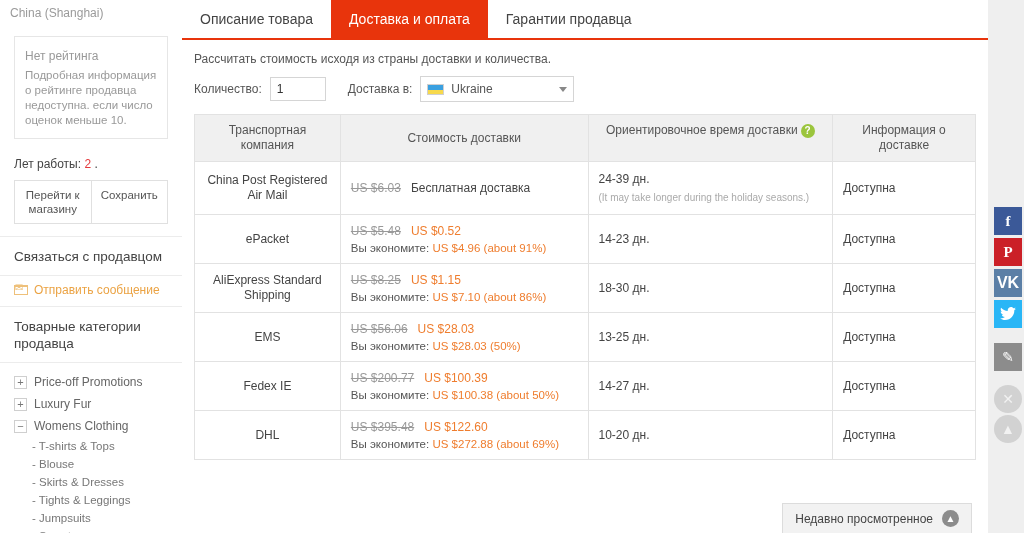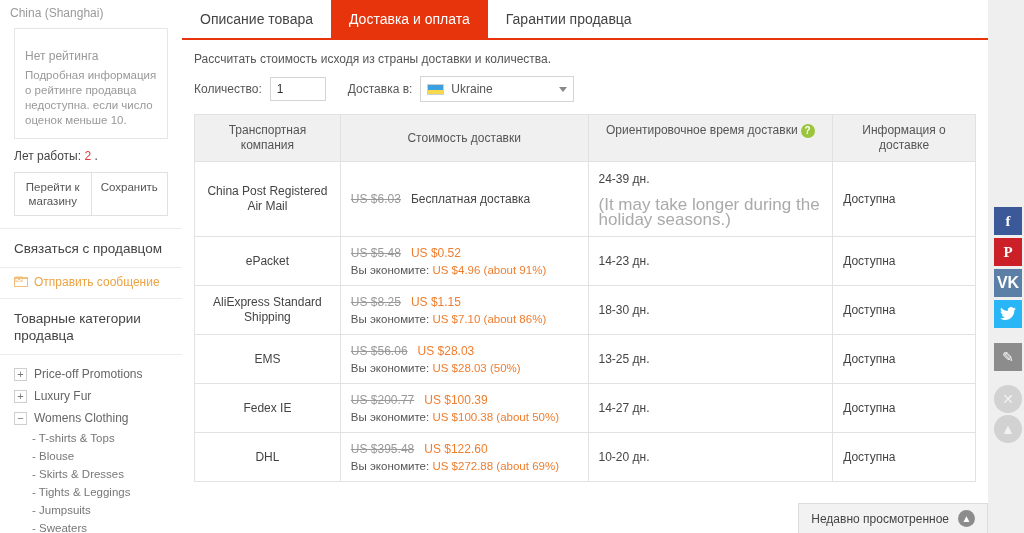--- a/index.html
+++ b/index.html
@@ -17,22 +17,22 @@
 
   
   #sidebar {
     position: absolute; left: 0; top: 0; width: 182px; height: 533px;
     background: #ffffff; overflow: hidden;
   }
   .sb-loc {
     padding: 6px 12px 8px 10px; font-size: 12px; color: #9a9a9a;
   }
   .sb-ratebox {
-    margin: 0 14px; border: 1px solid #e6e6e6; background: #fff;
-    padding: 20px 10px 10px 10px;
+    margin: 8px 14px; border: 1px solid #e6e6e6; background: #fff;
+    padding: 12px 10px 10px 10px;
   }
   .sb-norating { color: #999; font-size: 12px; margin-bottom: 5px; }
   .sb-ratedesc { color: #999; font-size: 11.5px; line-height: 15px; }
   .sb-years { padding: 10px 14px 9px 14px; font-size: 12px; color: #444; }
   .sb-years .num { color: #e4393c; }
   .sb-btnrow { display: flex; margin: 0 14px 12px 14px; border: 1px solid #e0e0e0; }
   .sb-btn {
     flex: 1; text-align: center; padding: 7px 2px; font-size: 11.5px;
     color: #555; line-height: 14px; background: #fff; cursor: pointer;
   }
@@ -137,21 +137,21 @@
     background: #9bc53d; color: #fff; font-size: 10px; line-height: 14px;
     text-align: center; vertical-align: middle; margin-left: 3px;
     font-weight: bold; cursor: pointer;
   }
   .old-price { color: #999; text-decoration: line-through; margin-right: 10px; }
   .new-price { color: #ef7d2e; }
   .free-ship { color: #444; }
   .save-line { margin-top: 4px; font-size: 11.5px; color: #555; }
   .save-line .sv { color: #ef7d2e; }
   .time-main { color: #444; line-height: 16px; }
-  .time-sub { color: #aaa; font-size: 17px; line-height: 15px; margin-top: 10px; }
+  .time-sub { color: #aaa; font-size: 10px; line-height: 15px; margin-top: 3px; }
 
   
   .notes { padding: 9px 14px 0 14px; }
 
   
   #rail {
     position: absolute; right: 0; top: 0; width: 36px; height: 533px;
     background: #efefef;
   }
   .rail-btn {
@@ -160,21 +160,21 @@
     color: #fff; font-size: 15px; cursor: pointer;
   }
   .rail-round {
     position: absolute; left: 6px; width: 28px; height: 28px; border-radius: 50%;
     display: flex; align-items: center; justify-content: center;
     background: #d2d2d2; color: #f2f2f2; font-size: 14px; cursor: pointer;
   }
 
   
   #recent {
-    position: absolute; right: 36px; bottom: 0; height: 30px;
+    position: absolute; right: 52px; bottom: 0; height: 30px;
     background: #f2f2f2; border: 1px solid #dcdcdc; border-bottom: none;
     display: flex; align-items: center; gap: 9px; padding: 0 12px;
     font-size: 12px; color: #444; cursor: pointer;
   }
   .recent-arrow {
     width: 17px; height: 17px; border-radius: 50%; background: #8c8c8c;
     color: #fff; font-size: 10px; display: flex; align-items: center;
     justify-content: center; line-height: 17px;
   }
 </style>

